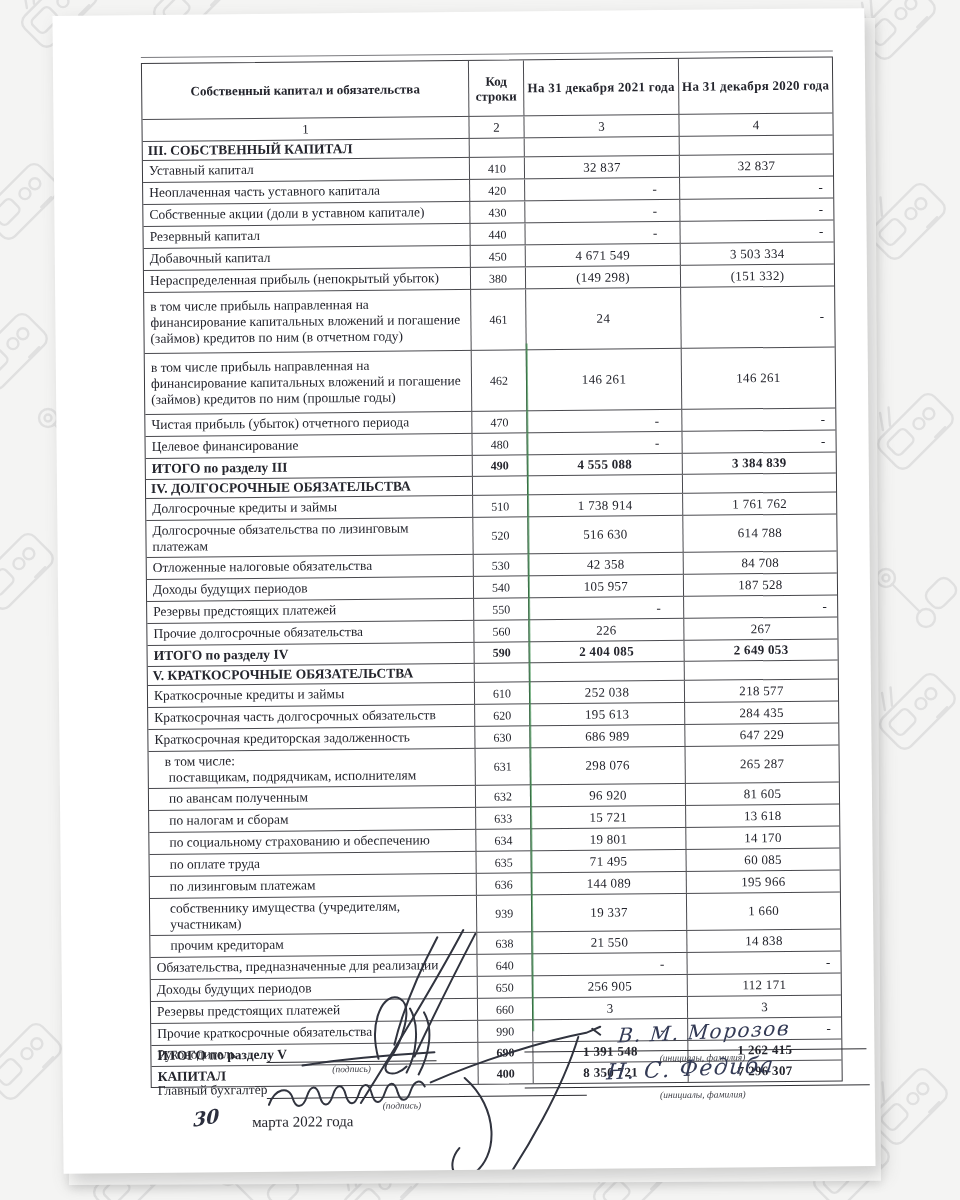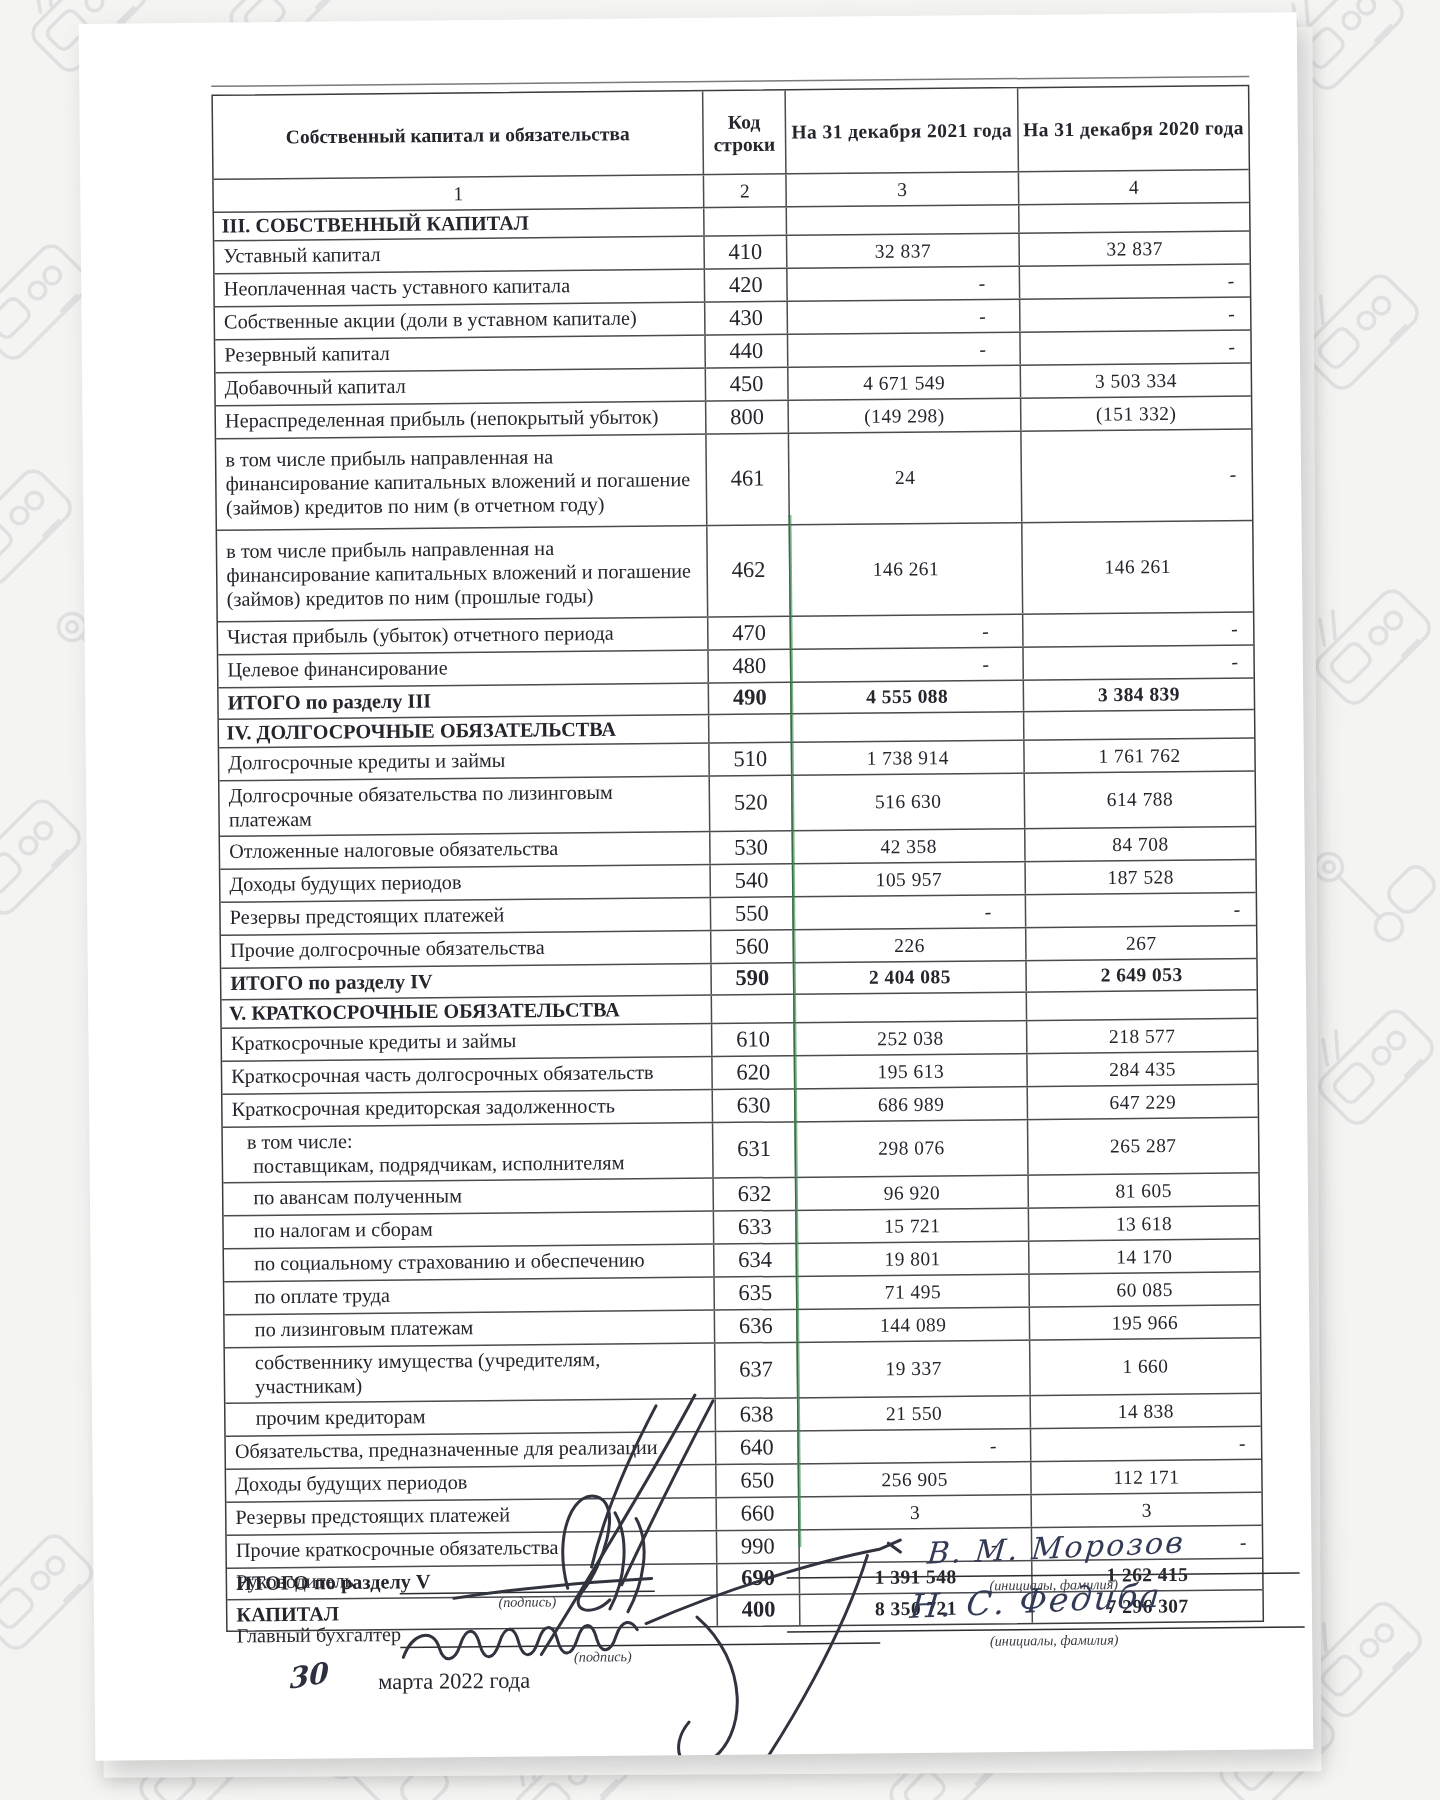--- a/index.html
+++ b/index.html
@@ -11,21 +11,21 @@
     transform:rotate(-0.3deg);box-shadow:0 4px 10px rgba(0,0,0,.10);}
   .sheet{position:absolute;left:58px;top:12px;width:812px;height:1158px;background:#ffffff;
     transform:rotate(-0.55deg);box-shadow:7px 9px 18px rgba(95,95,95,.30);}
   
   .toprule{position:absolute;left:88px;top:42px;width:692px;height:1px;background:#7a7a7e;}
   .tbl{position:absolute;left:88px;top:48px;width:690px;border:1.5px solid #3b3b40;color:#24252d;}
   .trow{display:flex;align-items:stretch;border-bottom:1px solid #4a4a4f;}
   .trow:last-child{border-bottom:none;}
   .cell{box-sizing:border-box;}
   .c1{width:327px;border-right:1px solid #4a4a4f;padding:2px 6px;font-size:13.5px;line-height:16px;}
-  .c2{width:55px;border-right:1px solid #4a4a4f;text-align:center;font-size:15px;line-height:16px;
+  .c2{width:55px;border-right:1px solid #4a4a4f;text-align:center;font-size:12px;line-height:16px;
       display:flex;align-items:center;justify-content:center;}
   .c3{width:155px;border-right:1px solid #4a4a4f;text-align:center;font-size:13px;
       display:flex;align-items:center;justify-content:center;letter-spacing:.3px;}
   .c4{flex:1;text-align:center;font-size:13px;display:flex;align-items:center;justify-content:center;letter-spacing:.3px;}
   .c3.dash{justify-content:flex-end;padding-right:22px;}
   .c4.dash{justify-content:flex-end;padding-right:10px;}
   .trow.item .cell{min-height:21px;}
   .trow.section .cell{min-height:16px;}
   .trow.section .c1{font-weight:bold;padding:1px 5px;}
   .trow.total .c1,.trow.total .c2,.trow.total .c3,.trow.total .c4{font-weight:bold;}
@@ -148,21 +148,21 @@
             <div class="cell c4 dash">-</div>
           </div>
           <div class="trow item">
             <div class="cell c1"><span>Добавочный капитал</span></div>
             <div class="cell c2">450</div>
             <div class="cell c3">4 671 549</div>
             <div class="cell c4">3 503 334</div>
           </div>
           <div class="trow item">
             <div class="cell c1"><span>Нераспределенная прибыль (непокрытый убыток)</span></div>
-            <div class="cell c2">800</div>
+            <div class="cell c2">380</div>
             <div class="cell c3">(149 298)</div>
             <div class="cell c4">(151 332)</div>
           </div>
           <div class="trow item tall">
             <div class="cell c1"><span>в том числе прибыль направленная на финансирование капитальных вложений и погашение (займов) кредитов по ним (в отчетном году)</span></div>
             <div class="cell c2">461</div>
             <div class="cell c3">24</div>
             <div class="cell c4 dash">-</div>
           </div>
           <div class="trow item tall">
@@ -307,21 +307,21 @@
               <span class="lbl-ind">по лизинговым платежам</span>
             </div>
             <div class="cell c2">636</div>
             <div class="cell c3">144 089</div>
             <div class="cell c4">195 966</div>
           </div>
           <div class="trow item">
             <div class="cell c1">
               <span class="lbl-ind">собственнику имущества (учредителям, участникам)</span>
             </div>
-            <div class="cell c2">637</div>
+            <div class="cell c2">939</div>
             <div class="cell c3">19 337</div>
             <div class="cell c4">1 660</div>
           </div>
           <div class="trow item">
             <div class="cell c1">
               <span class="lbl-ind">прочим кредиторам</span>
             </div>
             <div class="cell c2">638</div>
             <div class="cell c3">21 550</div>
             <div class="cell c4">14 838</div>

